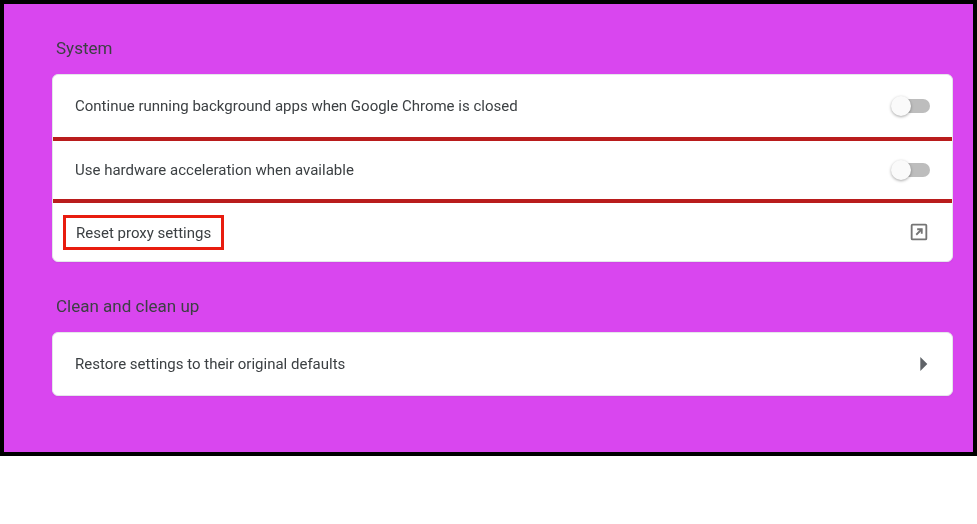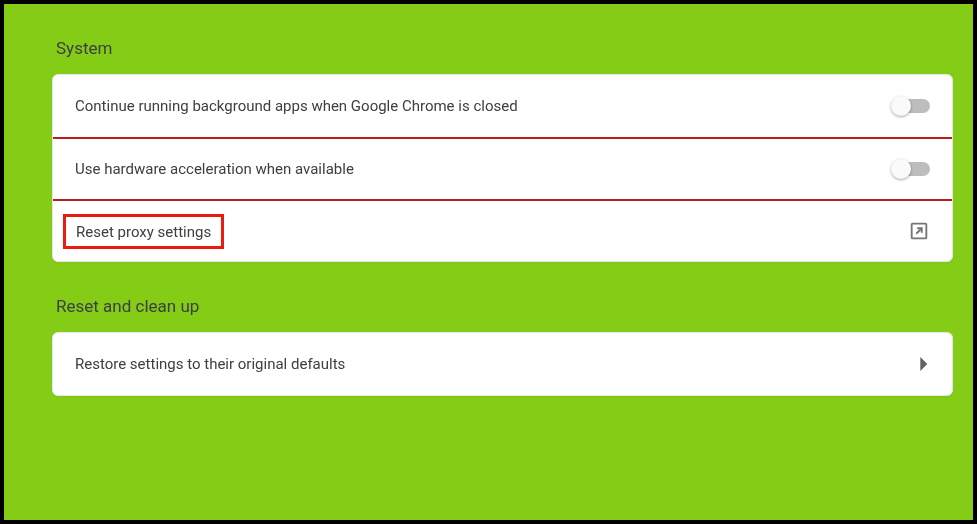--- a/index.html
+++ b/index.html
@@ -10,22 +10,22 @@
     body {
       font-family: Roboto, Arial, sans-serif;
       background: #fff;
       width: 977px;
       height: 524px;
       overflow: hidden;
     }
     .outer-frame {
       border: 4px solid #000;
       width: 977px;
-      height: 524px;
-      background: #84cc16;
+      height: 456px;
+      background: #d946ef;
       padding: 28px 20px 32px 48px;
     }
     .section-title {
       font-size: 17px;
       color: #3c4043;
       margin: 6px 0 16px 4px;
       font-weight: 400;
     }
     .card {
       background: #fff;
@@ -33,21 +33,21 @@
       border-radius: 6px;
       box-shadow: 0 1px 2px rgba(60,64,67,0.06);
       margin-bottom: 34px;
     }
     .row {
       display: flex;
       align-items: center;
       justify-content: space-between;
       padding: 0 22px;
       min-height: 62px;
-      border-top: 2px solid #b91c1c;
+      border-top: 4px solid #b91c1c;
       cursor: pointer;
     }
     .row:first-child {
       border-top: none;
     }
     .row-label {
       font-size: 15px;
       color: #3c4043;
     }
     .highlight-box {
@@ -120,21 +120,21 @@
         <svg width="22" height="22" viewBox="0 0 24 24" fill="none" stroke="currentColor" stroke-width="2">
           <rect x="4" y="4" width="16" height="16" rx="1"></rect>
           <path d="M9 15 L15 9"></path>
           <path d="M10 9 L15 9 L15 14"></path>
         </svg>
       </span>
     </div>
 
   </div>
 
-  <div class="section-title">Reset and clean up</div>
+  <div class="section-title">Clean and clean up</div>
 
   <div class="card">
 
     <div class="row">
       <span class="row-label">Restore settings to their original defaults</span>
       <span class="chevron-icon">
         <svg width="10" height="14" viewBox="0 0 8 12">
             <path d="M0 0 L6 6 L0 12 Z" fill="currentColor"></path>
           </svg>
       </span>

